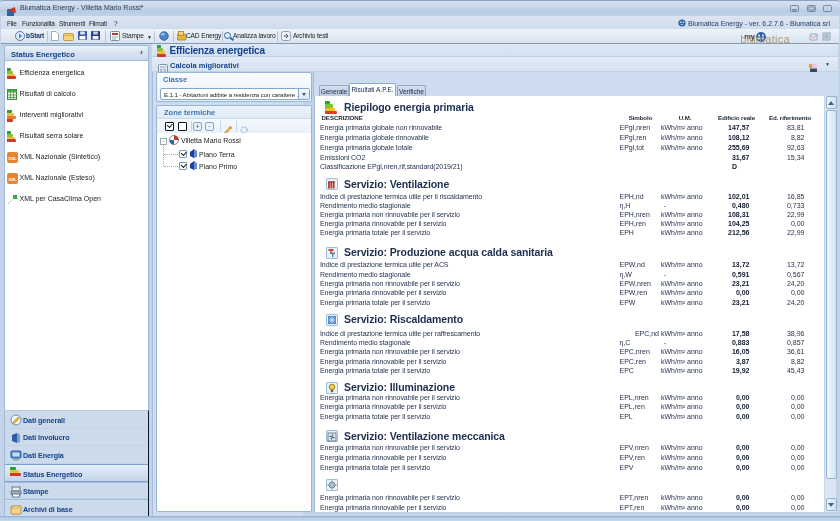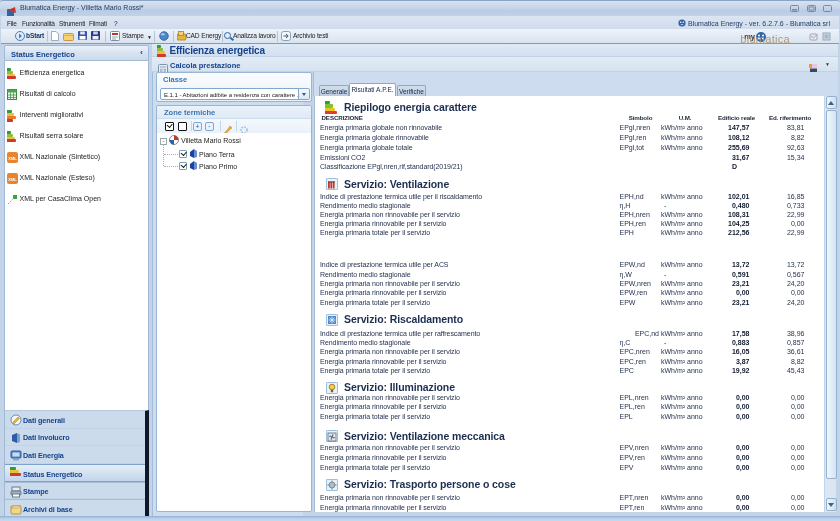--- a/index.html
+++ b/index.html
@@ -27,21 +27,21 @@
 #botframe{position:absolute;left:0px;top:516px;width:840px;height:5px;background:linear-gradient(#90aed2,#b9cfe8 45%,#c6d9ee)}
 
 #sidehdr{position:absolute;left:4px;top:45px;width:145px;height:16px;
  background:linear-gradient(#ebf1f9,#d9e4f2 45%,#cbdaec);border:1px solid #9fb9d6;border-radius:2px 2px 0 0;}
 #sidehdr .t{position:absolute;left:6px;top:4px;font-size:7.5px;font-weight:bold;color:#15428b}
 #sidehdr .c{position:absolute;right:5px;top:2px;font-size:9px;font-weight:bold;color:#15428b;transform:scaleY(0.8)}
 #sidelist{position:absolute;left:4px;top:61px;width:145px;height:349px;background:#fff;border-left:1px solid #9fb9d6;border-right:1px solid #9fb9d6}
 .sitem{position:absolute;left:0;width:145px;height:21px}
 .sitem .t{position:absolute;left:14.5px;top:6px;font-size:7px;color:#1c1c1c}
 .sitem .ic{position:absolute;left:2px;top:5px;width:9px;height:11px}
-#sidenav{position:absolute;left:4px;top:410px;width:145px;height:106px;background:#cbdbec;border-left:1px solid #9fb9d6;border-right:4px solid #0f172a;border-top:1px solid #b5c8de}
+#sidenav{position:absolute;left:4px;top:410px;width:145px;height:106px;background:#cbdbec;border-left:1px solid #9fb9d6;border-right:1px solid #0f172a;border-top:1px solid #b5c8de}
 .nitem{position:relative;width:100%;height:17.66px;border-bottom:1px solid rgba(150,176,206,.18)}
 .nitem .t{position:absolute;left:18px;top:4.8px;font-size:7.2px;letter-spacing:-0.1px;font-weight:bold;color:#15428b}
 .nitem .ic{position:absolute;left:5px;top:3px;width:12px;height:12px}
 .nitem.sel{background:linear-gradient(#e6eff9,#d4e2f2 50%,#c2d5e9);border-top:1px solid #7da2ce;border-bottom:1px solid #7da2ce}
 
 .ebars{display:block;position:relative;width:100%;height:100%}
 .ebars i{position:absolute;left:0;height:2.9px;border-radius:0 1px 1px 0}
 
 #effhdr{position:absolute;left:152px;top:44px;width:686px;height:13px;
  background:linear-gradient(#dfe9f5,#d2e0f0);border-bottom:1px solid #c2d2e4}
@@ -391,21 +391,21 @@
   </div>
 <div id="calcbar">
     <span style="position:absolute;left:6px;top:2.5px"><svg width="10" height="10">
         <rect x="0.5" y="0.5" width="9" height="9" rx="1" fill="#e8eef5" stroke="#7a92ac"></rect>
         <rect x="2" y="2" width="6" height="2.2" fill="#b8c8d8"></rect>
         <rect x="2" y="5.2" width="2.5" height="1.3" fill="#8aa0b8"></rect>
         <rect x="5.5" y="5.2" width="2.5" height="1.3" fill="#8aa0b8"></rect>
         <rect x="2" y="7.3" width="2.5" height="1.3" fill="#8aa0b8"></rect>
         <rect x="5.5" y="7.3" width="2.5" height="1.3" fill="#8aa0b8"></rect>
       </svg></span>
-    <span class="t">Calcola prestazione</span>
+    <span class="t">Calcola migliorativi</span>
 <span style="position:absolute;right:20px;top:1.5px"><svg width="10" height="10">
         <rect x="1" y="1" width="5" height="4" fill="#e8a03a"></rect>
         <rect x="4" y="1" width="5" height="4" fill="#e8c8e8"></rect>
         <rect x="2" y="5.5" width="7" height="3.5" fill="#3a4a5a"></rect>
       </svg></span>
 <span style="position:absolute;right:8px;top:4px;font-size:5px;color:#334">▼</span>
   </div>
 
 <div id="midpanel">
  <div id="classebox">
@@ -468,21 +468,21 @@
 </div>
 
 <div id="content">
 <div class="sect riep" style="top:4px">
       <span class="ic-riep">
         <i class="b1"></i>
         <i class="b2"></i>
         <i class="b3"></i>
         <i class="b4"></i>
       </span>
-      <span class="stt">Riepilogo energia carattere</span>
+      <span class="stt">Riepilogo energia primaria</span>
     </div>
 <div class="thead" style="top:16.5px">
       <span class="thd">DESCRIZIONE</span>
       <span class="th1">Simbolo</span>
       <span class="th2">U.M.</span>
       <span class="th3">Edificio reale</span>
       <span class="th4">Ed. riferimento</span>
     </div>
 <div class="trow" style="top:27.0px">
       <span class="td">Energia primaria globale non rinnovabile</span>
@@ -552,20 +552,31 @@
       <span class="tu">kWh/m² anno</span>
       <span class="tv1">104,25</span>
       <span class="tv2">0,00</span>
     </div>
 <div class="trow" style="top:132.2px">
       <span class="td">Energia primaria totale per il servizio</span>
       <span class="ts">EPH</span>
       <span class="tu">kWh/m² anno</span>
       <span class="tv1">212,56</span>
       <span class="tv2">22,99</span>
+    </div>
+<div class="sect" style="top:149.1px">
+      <span class="sic">
+        <svg width="10" height="10" style="display:block">
+          <rect x="1.5" y="1" width="5" height="2" fill="#d04a3a"></rect>
+          <rect x="3.2" y="1" width="1.6" height="4" fill="#d04a3a"></rect>
+          <path d="M3 4.5 H8 V6 H6.5 V8 H5 V6 H3 Z" fill="#6a7d92"></path>
+          <circle cx="5.8" cy="8.8" r="0.8" fill="#5b87c5"></circle>
+        </svg>
+      </span>
+      <span class="stt">Servizio: Produzione acqua calda sanitaria</span>
     </div>
 <div class="trow" style="top:164.2px">
       <span class="td">Indice di prestazione termica utile per ACS</span>
       <span class="ts">EPW,nd</span>
       <span class="tu">kWh/m² anno</span>
       <span class="tv1">13,72</span>
       <span class="tv2">13,72</span>
     </div>
 <div class="trow" style="top:173.6px">
       <span class="td">Rendimento medio stagionale</span>
@@ -704,21 +715,20 @@
       <span class="sic">
         <svg width="10" height="10" style="display:block">
           <circle cx="5" cy="5" r="3" fill="#b8c2cc" stroke="#6a7a8a" stroke-width="0.8"></circle>
           <circle cx="5" cy="5" r="1.2" fill="#fff" stroke="#6a7a8a" stroke-width="0.6"></circle>
           <rect x="4.3" y="0.5" width="1.4" height="1.6" fill="#8a98a6"></rect>
           <rect x="4.3" y="7.9" width="1.4" height="1.6" fill="#8a98a6"></rect>
           <rect x="0.5" y="4.3" width="1.6" height="1.4" fill="#8a98a6"></rect>
           <rect x="7.9" y="4.3" width="1.6" height="1.4" fill="#8a98a6"></rect>
         </svg>
       </span>
-      <span class="stt">Servizio: Trasporto persone o cose</span>
     </div>
 <div class="trow" style="top:397.0px">
       <span class="td">Energia primaria non rinnovabile per il servizio</span>
       <span class="ts">EPT,nren</span>
       <span class="tu">kWh/m² anno</span>
       <span class="tv1">0,00</span>
       <span class="tv2">0,00</span>
     </div>
 <div class="trow" style="top:407.3px">
       <span class="td">Energia primaria rinnovabile per il servizio</span>

